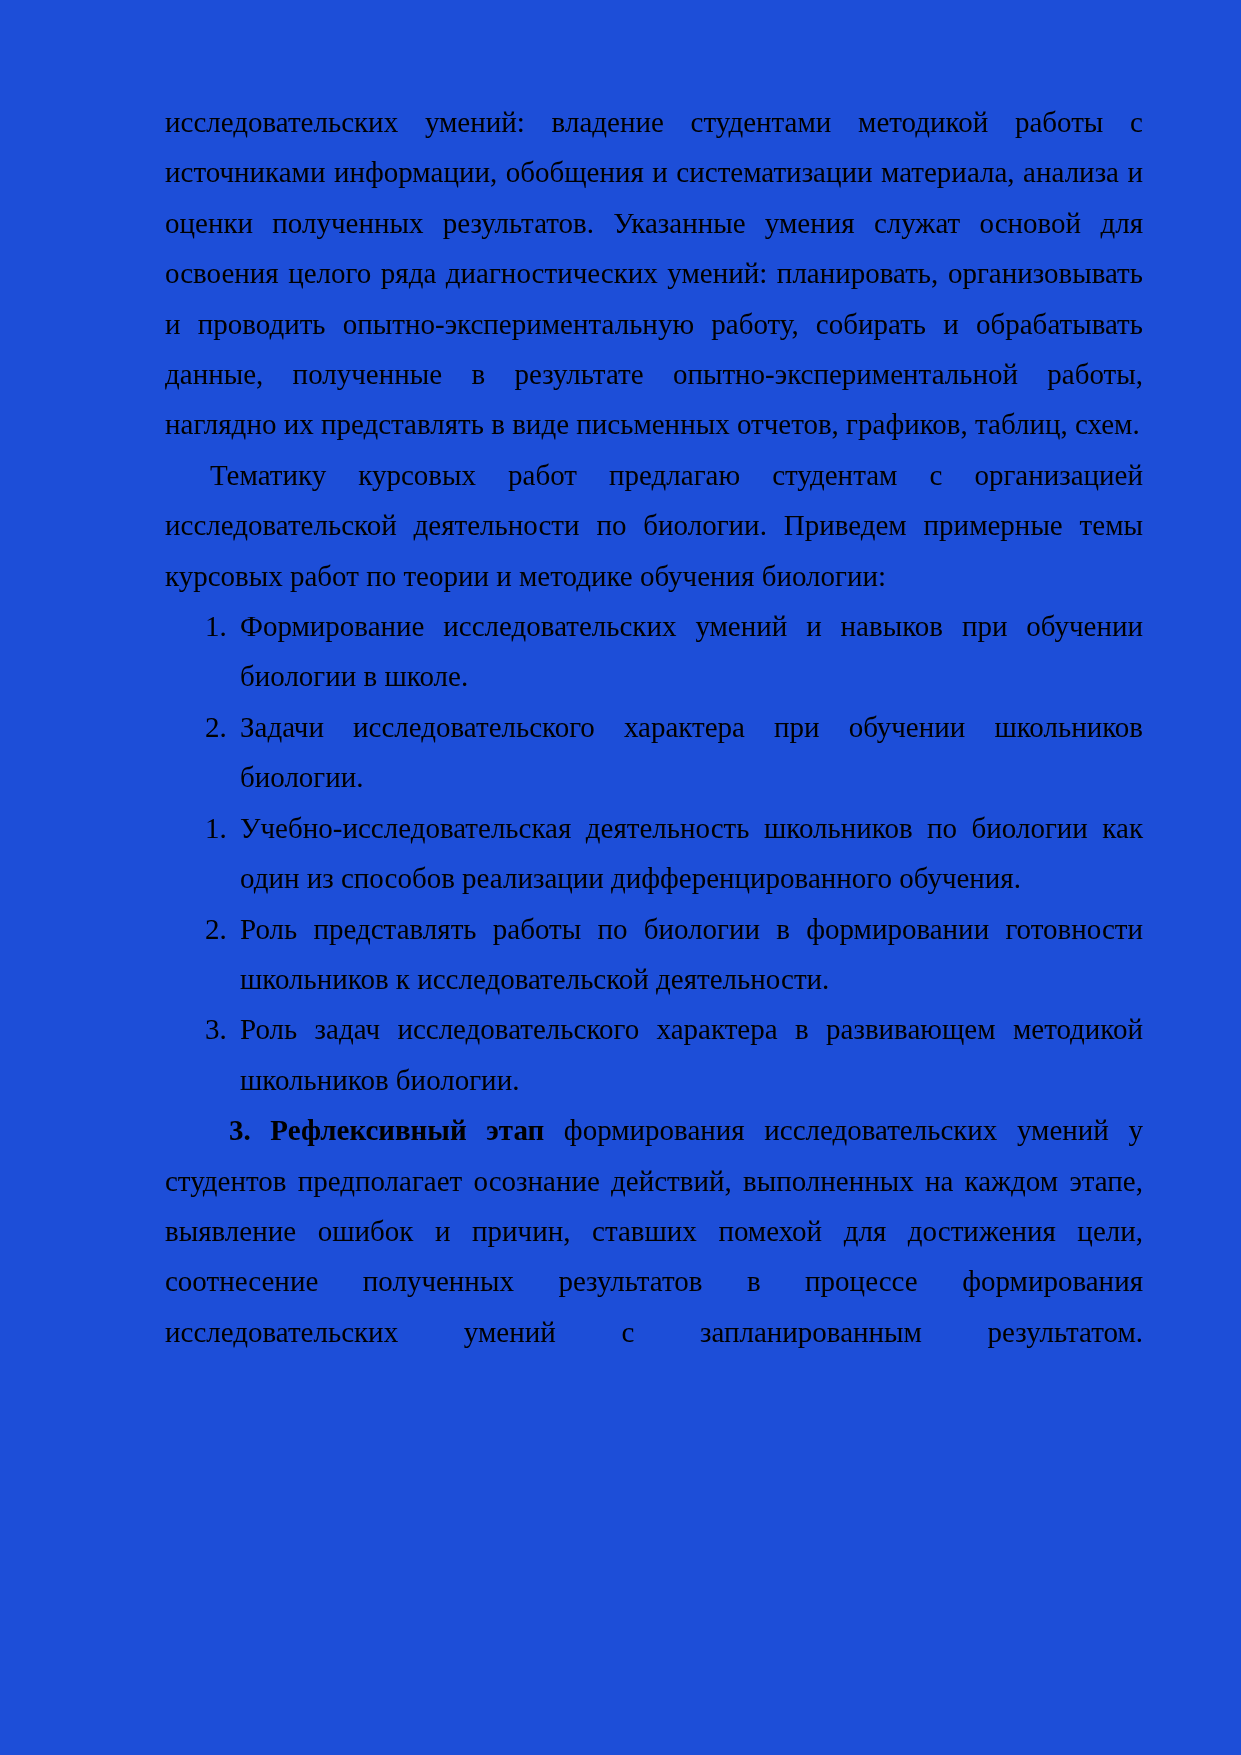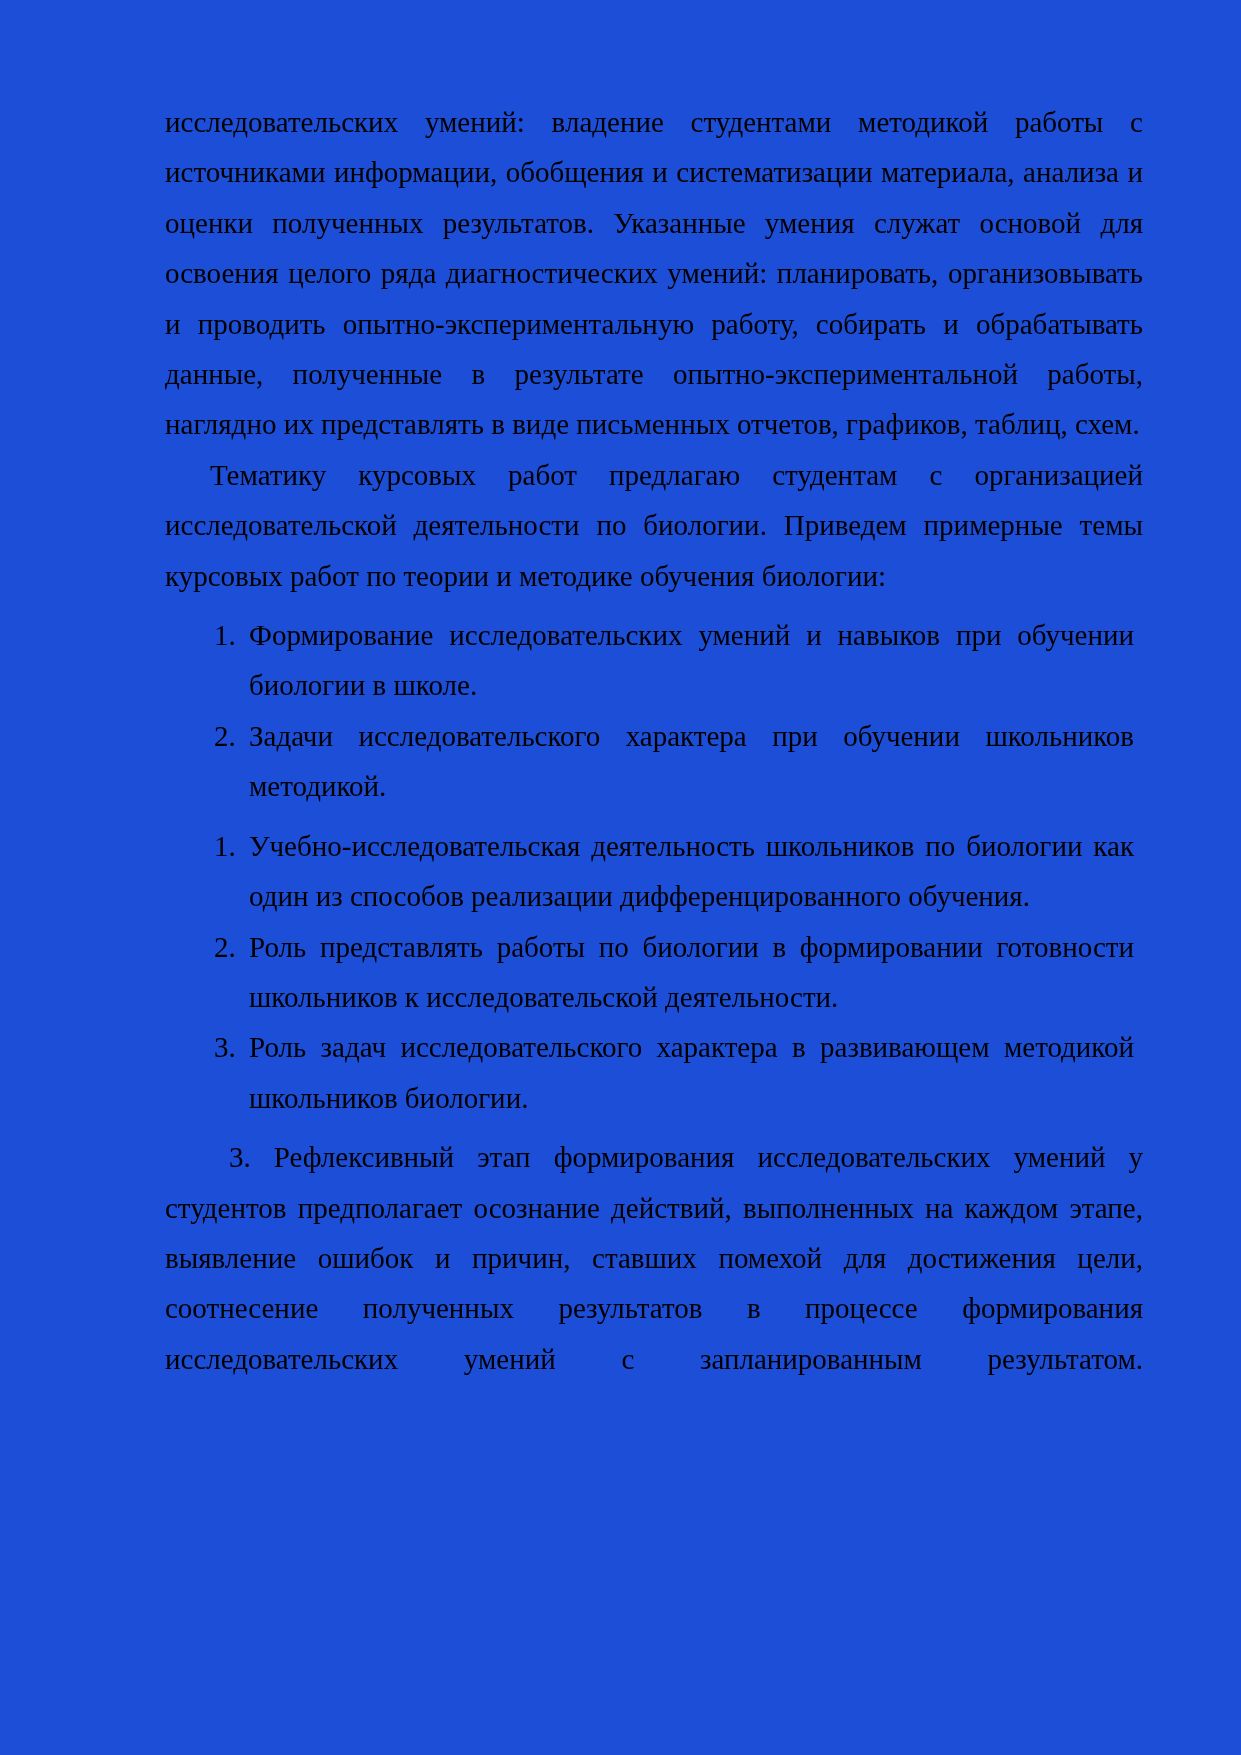--- a/index.html
+++ b/index.html
@@ -33,54 +33,54 @@
   p.indent {
     text-indent: 45px;
   }
   p.indent-wide {
     text-indent: 64px;
   }
   p.justify-last {
     text-align-last: justify;
   }
   ol.doc-list {
-    margin: 9px;
+    margin: 0;
     padding: 0 0 0 75px;
     list-style: none;
     counter-reset: item;
   }
   ol.doc-list li {
     position: relative;
     margin: 0;
     counter-increment: item;
     text-align: justify;
   }
   ol.doc-list li::before {
     content: counter(item) ".";
     position: absolute;
     left: -35px;
     top: 0;
   }
   b.lead {
-    font-weight: normal;
+    font-weight: bold;
   }
 </style>
 </head>
 <body>
 
 <div class="page">
   <div class="content">
 
     <p class="para">исследовательских умений: владение студентами методикой работы с источниками информации, обобщения и систематизации материала, анализа и оценки полученных результатов. Указанные умения служат основой для освоения целого ряда диагностических умений: планировать, организовывать и проводить опытно-экспериментальную работу, собирать и обрабатывать данные, полученные в результате опытно-экспериментальной работы, наглядно их представлять в виде письменных отчетов, графиков, таблиц, схем.</p>
 
     <p class="para indent">Тематику курсовых работ предлагаю студентам с организацией исследовательской деятельности по биологии. Приведем примерные темы курсовых работ по теории и методике обучения биологии:</p>
 
     <ol class="doc-list">
       <li>Формирование исследовательских умений и навыков при обучении биологии в школе.</li>
-      <li>Задачи исследовательского характера при обучении школьников методикой.</li>
+      <li>Задачи исследовательского характера при обучении школьников биологии.</li>
     </ol>
 
 
     <ol class="doc-list">
       <li>Учебно-исследовательская деятельность школьников по биологии как один из способов реализации дифференцированного обучения.</li>
       <li>Роль представлять работы по биологии в формировании готовности школьников к исследовательской деятельности.</li>
       <li>Роль задач исследовательского характера в развивающем методикой школьников биологии.</li>
     </ol>
 
 

